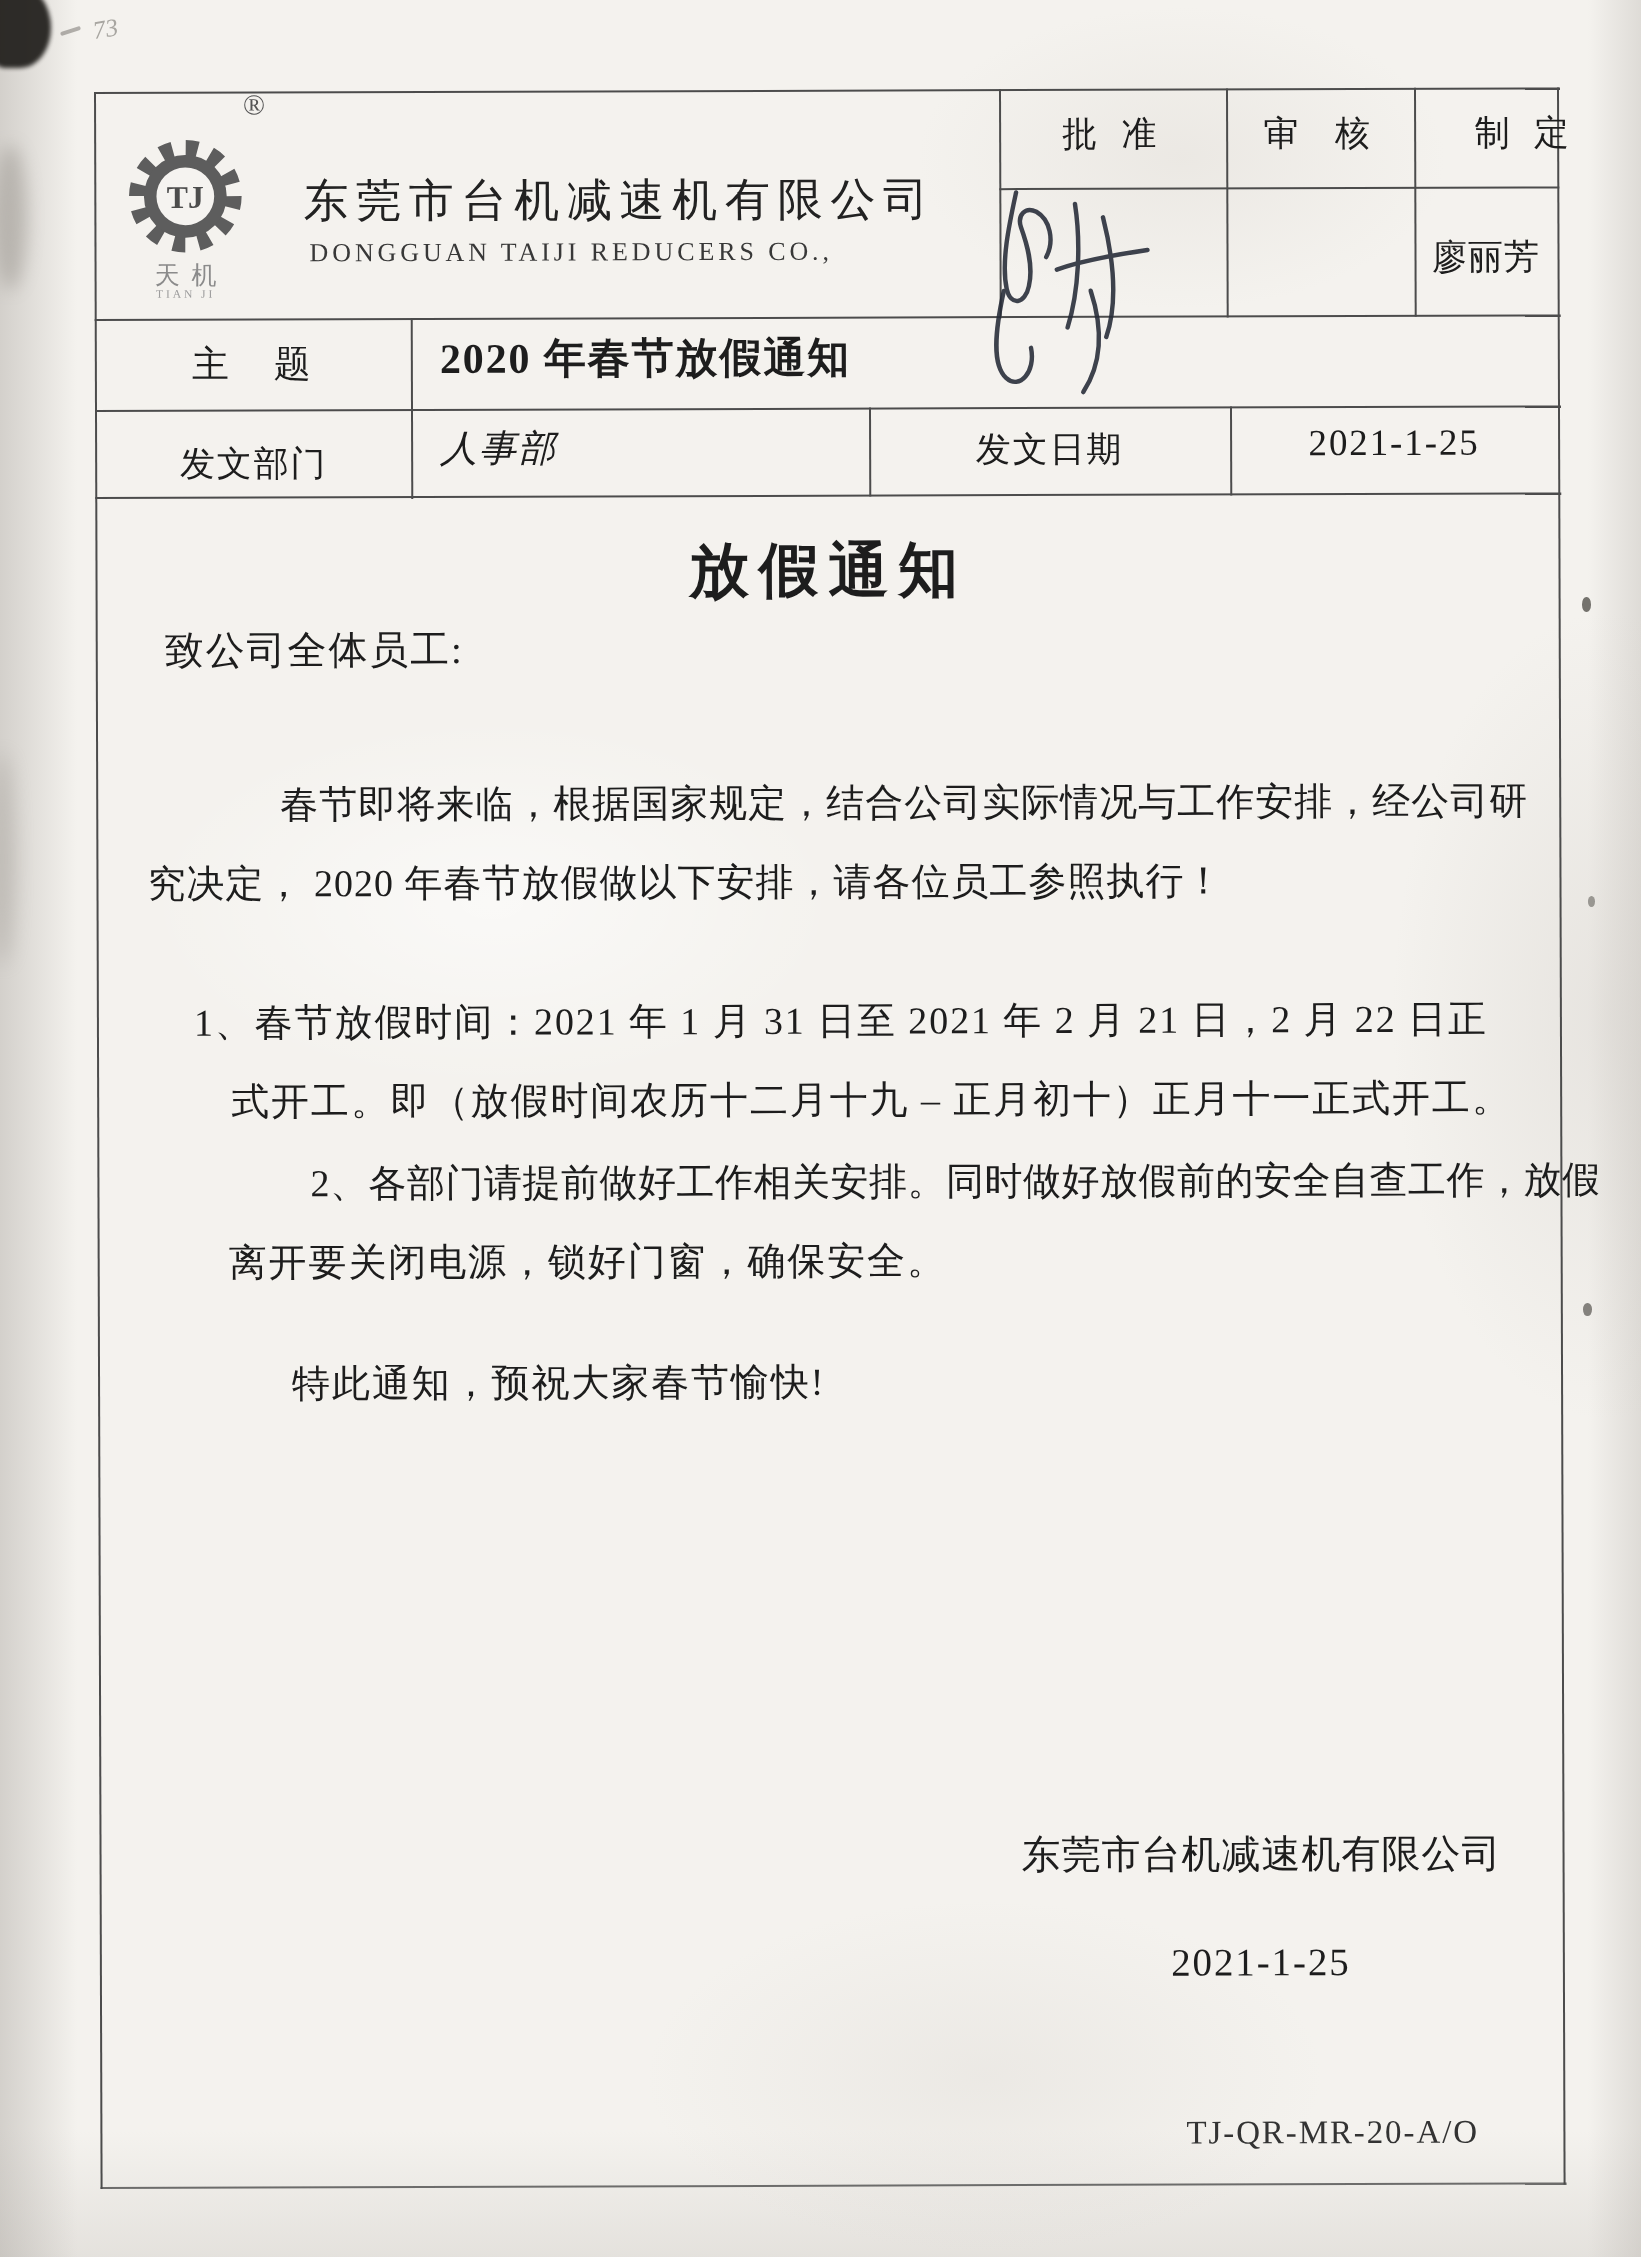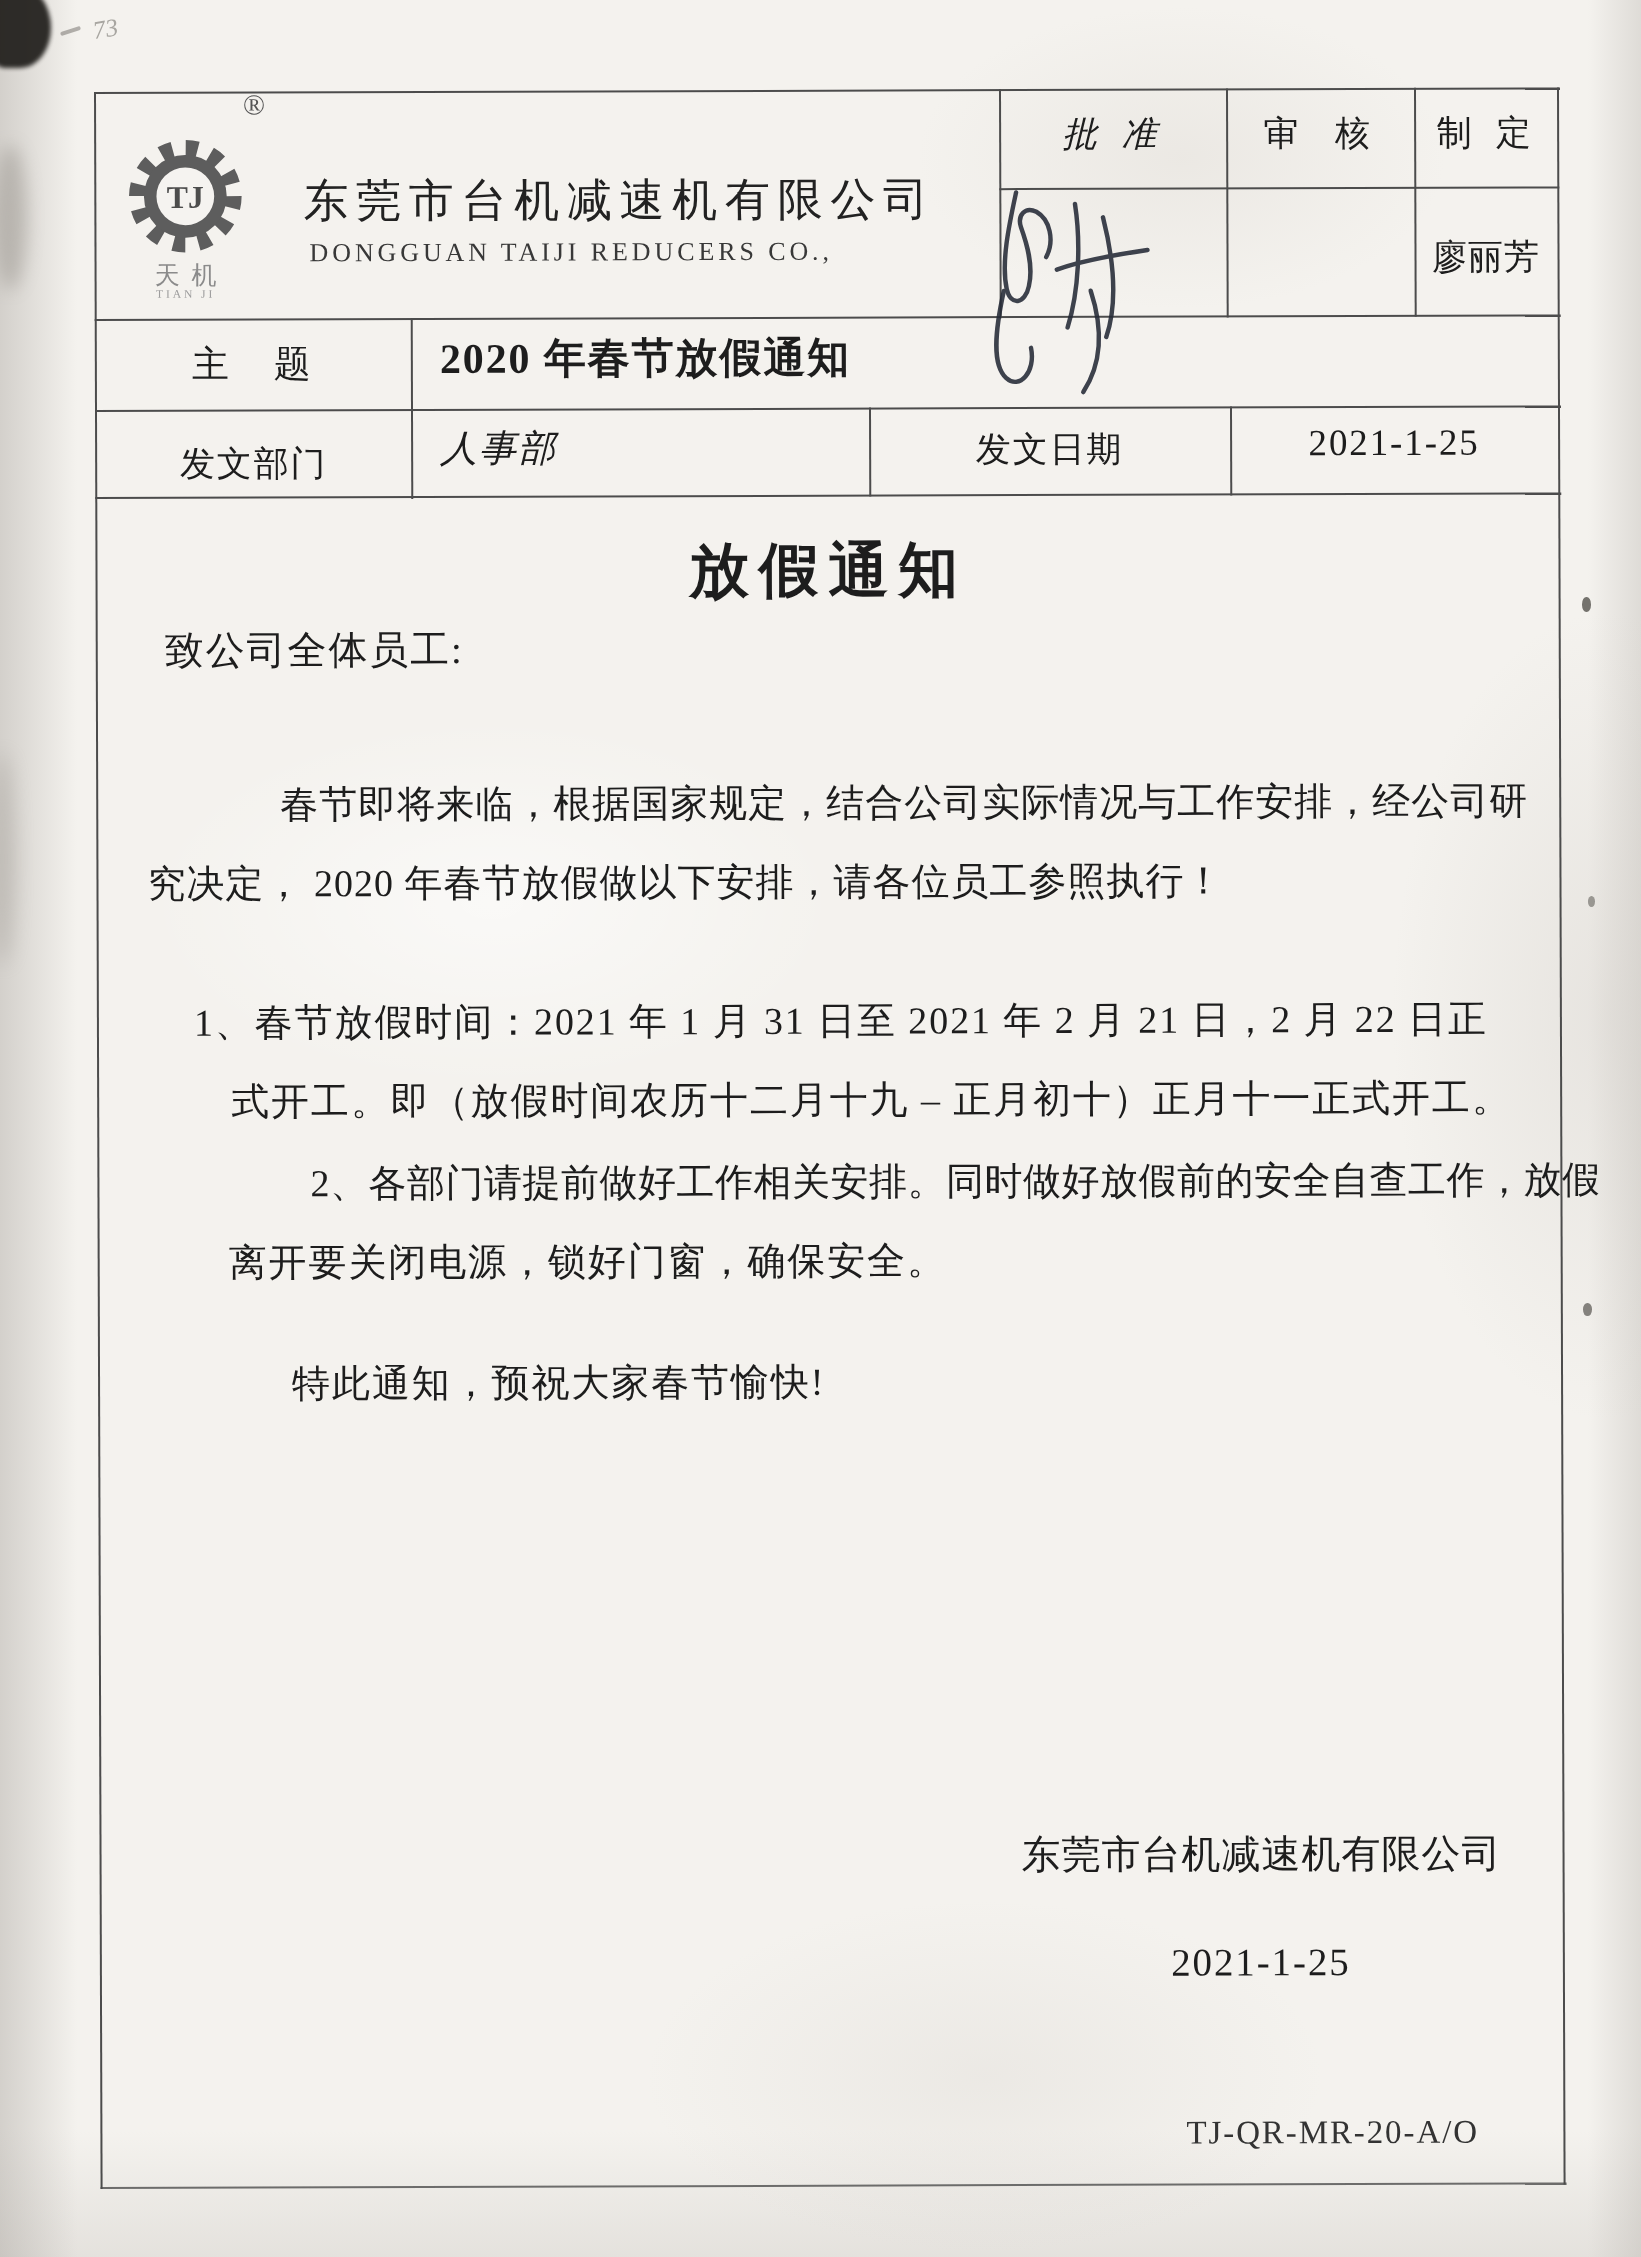--- a/index.html
+++ b/index.html
@@ -67,23 +67,23 @@
         <text x="80" y="80" text-anchor="middle" font-size="33" font-weight="bold" fill="#4d4d4d" font-family="Liberation Serif, serif">TJ</text>
       </svg>
     </div>
     <div class="t" style="left:243px;top:89px;font-size:29px;color:#555;">®</div>
     <div class="t ctr" style="left:108px;top:259px;width:154px;font-size:25px;color:#8b8b8b;letter-spacing:11.6px;text-indent:11.6px;">天机</div>
     <div class="t ctr" style="left:108px;top:288px;width:154px;font-size:11.6px;color:#9d9d9d;letter-spacing:2.9px;">TIAN JI</div>
 
     <div class="t" style="left:303px;top:172px;font-size:45px;letter-spacing:7.7px;color:#222;">东莞市台机减速机有限公司</div>
     <div class="t" style="left:309px;top:239px;font-size:26px;letter-spacing:3.9px;color:#383838;">DONGGUAN TAIJI REDUCERS CO.,</div>
 
-    <div class="t ctr" style="left:999px;top:114px;width:228px;font-size:35px;letter-spacing:7.7px;font-style:italic;">批 准</div>
+    <div class="t ctr" style="left:999px;top:114px;width:228px;font-size:35px;letter-spacing:7.7px;">批 准</div>
     <div class="t ctr" style="left:1226px;top:114px;width:189px;font-size:35px;letter-spacing:7.7px;font-family:Liberation Mono, monospace;">审 核</div>
-    <div class="t ctr" style="left:1414px;top:114px;width:147px;font-size:35px;letter-spacing:7.7px;">制 定</div>
+    <div class="t ctr" style="left:1414px;top:114px;width:147px;font-size:35px;letter-spacing:7.7px;padding-left:38px;">制 定</div>
     <div class="t ctr" style="left:1412px;top:238px;width:147px;font-size:35px;letter-spacing:1px;">廖丽芳</div>
 
     <div style="position:absolute;left:981px;top:176px;z-index:3;">
       <svg width="193" height="227" viewBox="0 0 200 235">
         <g fill="none" stroke="#242936" stroke-width="4.6" stroke-linecap="round" stroke-linejoin="round" opacity="0.88">
           <path d="M36,20 C29,52 20,92 26,120 C30,138 45,136 49,117 C54,96 47,73 41,56 C37,44 45,34 57,40 C71,48 76,70 67,87"></path>
           <path d="M23,122 C14,162 10,198 25,212 C39,225 56,206 51,181"></path>
           <path d="M97,32 C103,72 101,122 89,160"></path>
           <path d="M126,46 C136,86 142,132 129,170"></path>
           <path d="M78,100 C106,90 144,84 172,80"></path>

